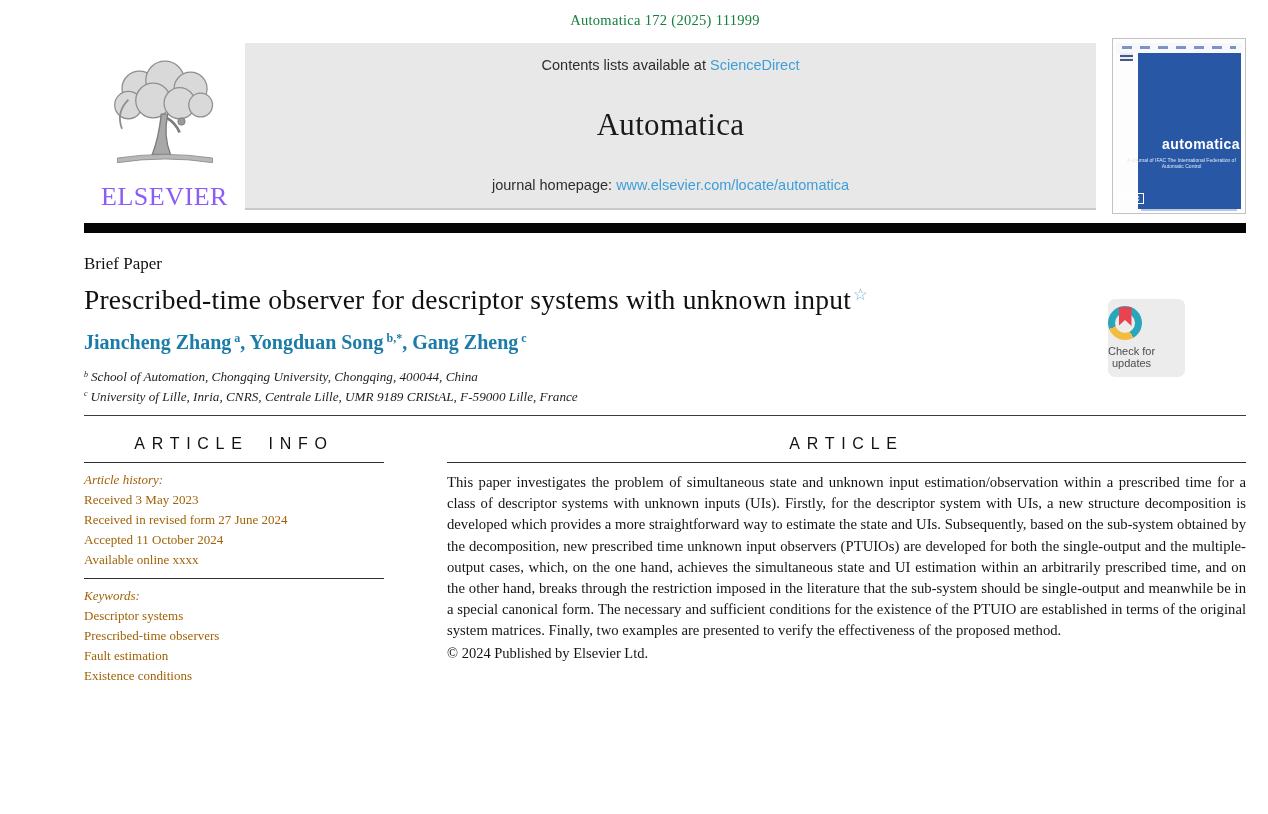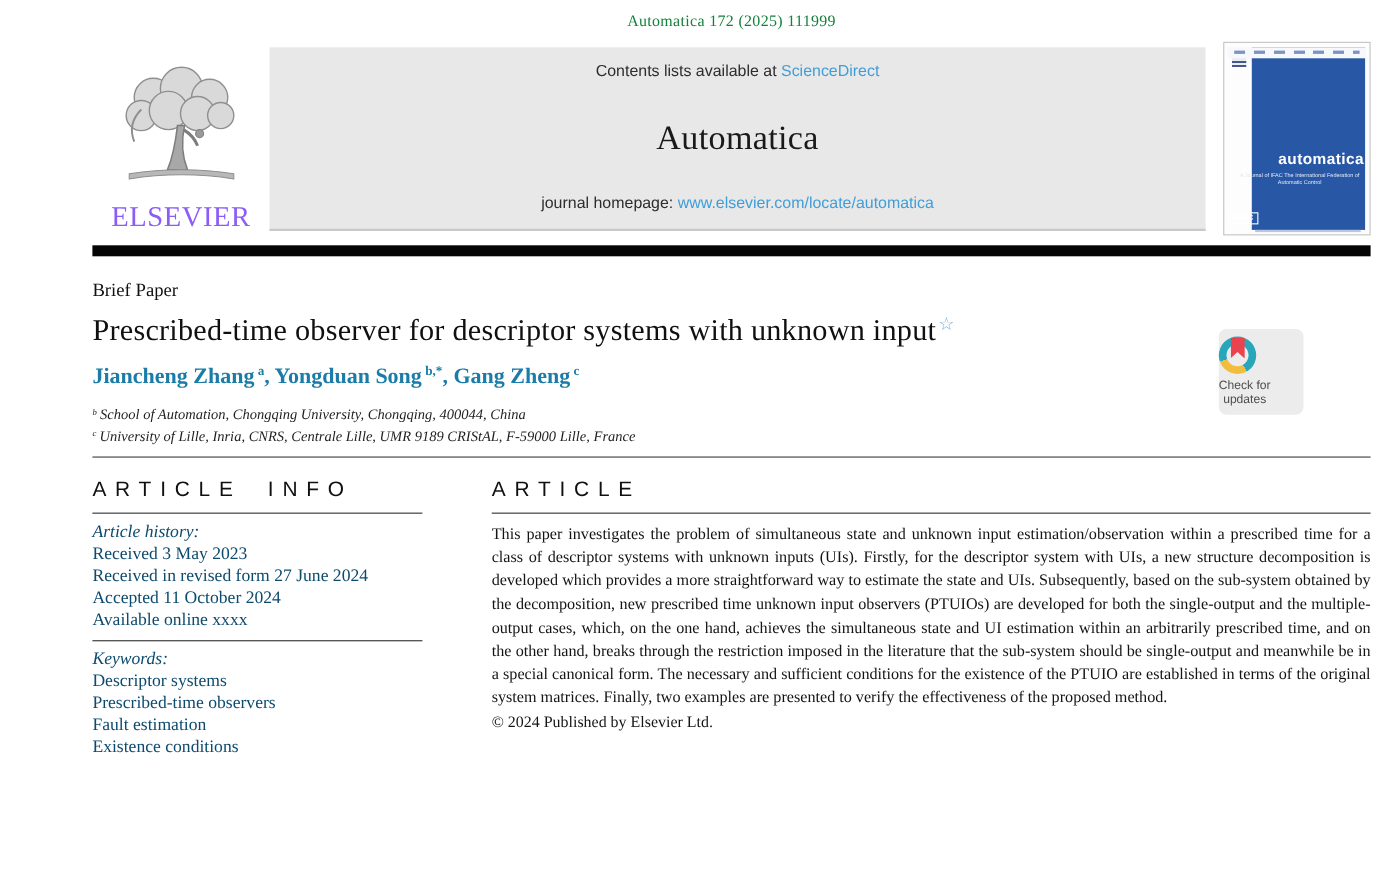--- a/index.html
+++ b/index.html
@@ -77,25 +77,25 @@
   .title-star { color:#76b0d8; margin-left:2px; }
   .authors-line { margin:15px 0 0 84px; font-size:20px; color:#1b7ca8;font-weight:bold; }
   .author-sup { margin-left:3px; }
   .affiliations { margin:13px 0 0 84px; font-style:italic; font-size:13.2px; line-height:19.5px; color:#1f1f1f; }
   .affil-sup { margin-right:3px; }
   
   .columns { display:flex; margin:19px 0 0 84px; width:1162px; }
   .col-left  { width:300px; margin-right:63px; flex:none; }
   .col-right { flex:1; }
   .section-heading {
-    font-family:"Liberation Sans", sans-serif; font-size:19px; color:#101010;
-    letter-spacing:0.42em; word-spacing:0.55em; white-space:nowrap;
+    font-family:"Liberation Sans", sans-serif; font-size:16px; color:#101010;
+    letter-spacing:0.42em; word-spacing:0.55em; white-space:nowrap;text-align:center;
   }
   .col-rule { border-top:1.3px solid #2e2e2e; margin-top:9px; }
-  .info-block { font-size:16px; line-height:20px; margin-top:7px; color:#0c4a6e;font-family:Liberation Serif, serif; }
+  .info-block { font-size:13px; line-height:20px; margin-top:7px; color:#a16207;font-family:Liberation Serif, serif; }
   .italic-label { font-style:italic; }
   .mid-rule { border-top:1.3px solid #2e2e2e; margin-top:8px; }
   .abstract-text {
     margin-top:9px; font-size:14.7px; line-height:21.2px; text-align:justify; color:#141414;
   }
   .copyright { text-align:left; font-size:14.5px; margin-top:3px; color:#141414; }
   
   .badge {
     position:absolute; left:1108px; top:299px; width:77px; height:78px;
     background:#ececec; border-radius:7px; padding-top:7px;

